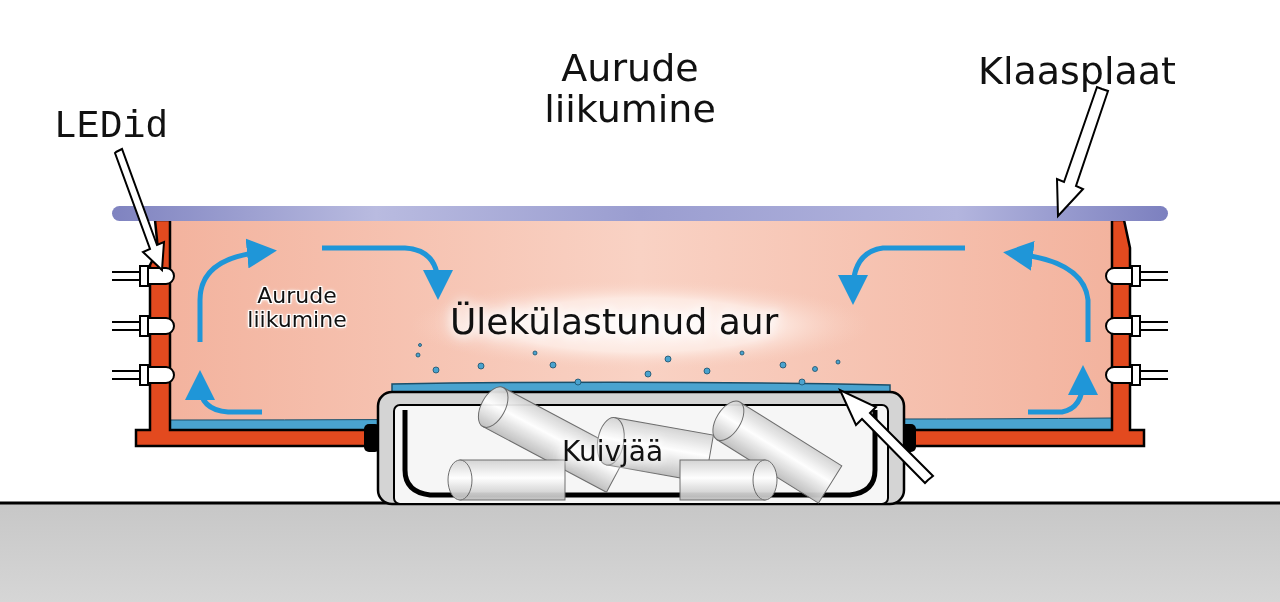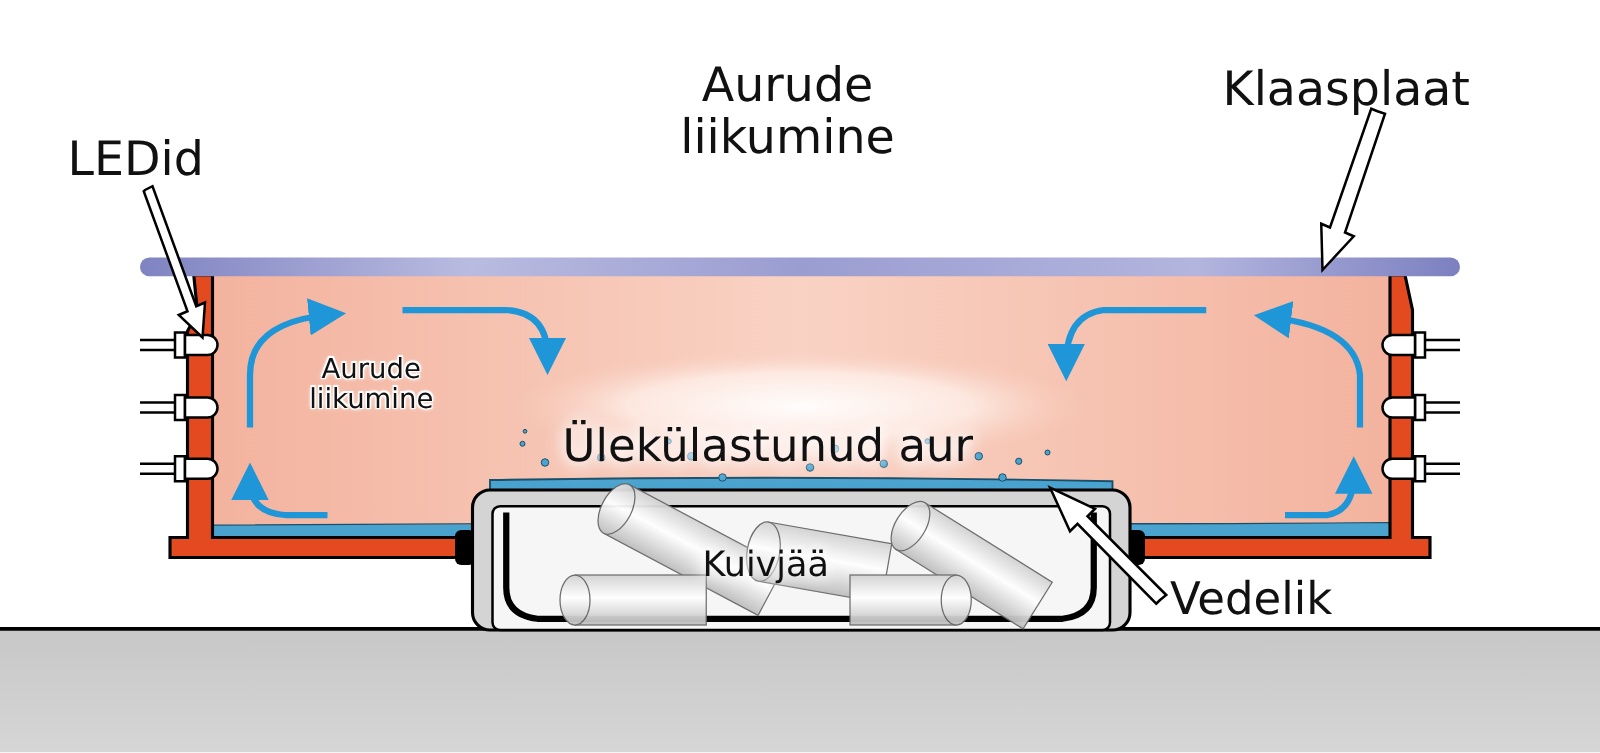--- a/index.html
+++ b/index.html
@@ -190,25 +190,24 @@
 </svg>
 
   
   <div class="lbl lbl-big lbl-center" style="left:520px; top:48px; width:220px; line-height:1.08;">
     <div>Aurude</div>
     <div>liikumine</div>
   </div>
 
   <div class="lbl lbl-big" style="left:978px; top:40px;margin-top:12px;">Klaasplaat</div>
 
-  <div class="lbl lbl-big" style="left:54px; top:108px;">LEDid</div>
+  <div class="lbl lbl-big" style="left:54px; top:108px;font-family:Liberation Mono, monospace;">LEDid</div>
 
   <div class="lbl lbl-small" style="left:222px; top:284px; width:150px;">
     <div>Aurude</div>
     <div>liikumine</div>
   </div>
 
-  <div class="lbl lbl-big glow" style="left:450px; top:304px; font-size:36px;margin-top:36px;">Ülekülastunud aur</div>
+  <div class="lbl lbl-big glow" style="left:450px; top:304px; font-size:36px;">Ülekülastunud aur</div>
 
   <div class="lbl lbl-big glow" style="left:562px; top:438px; font-size:28px;">Kuivjää</div>
 
-  <div class="lbl lbl-big" style="left:936px; top:462px; font-size:36px;">Vedelik</div>
 </div>
 
 </body></html>

